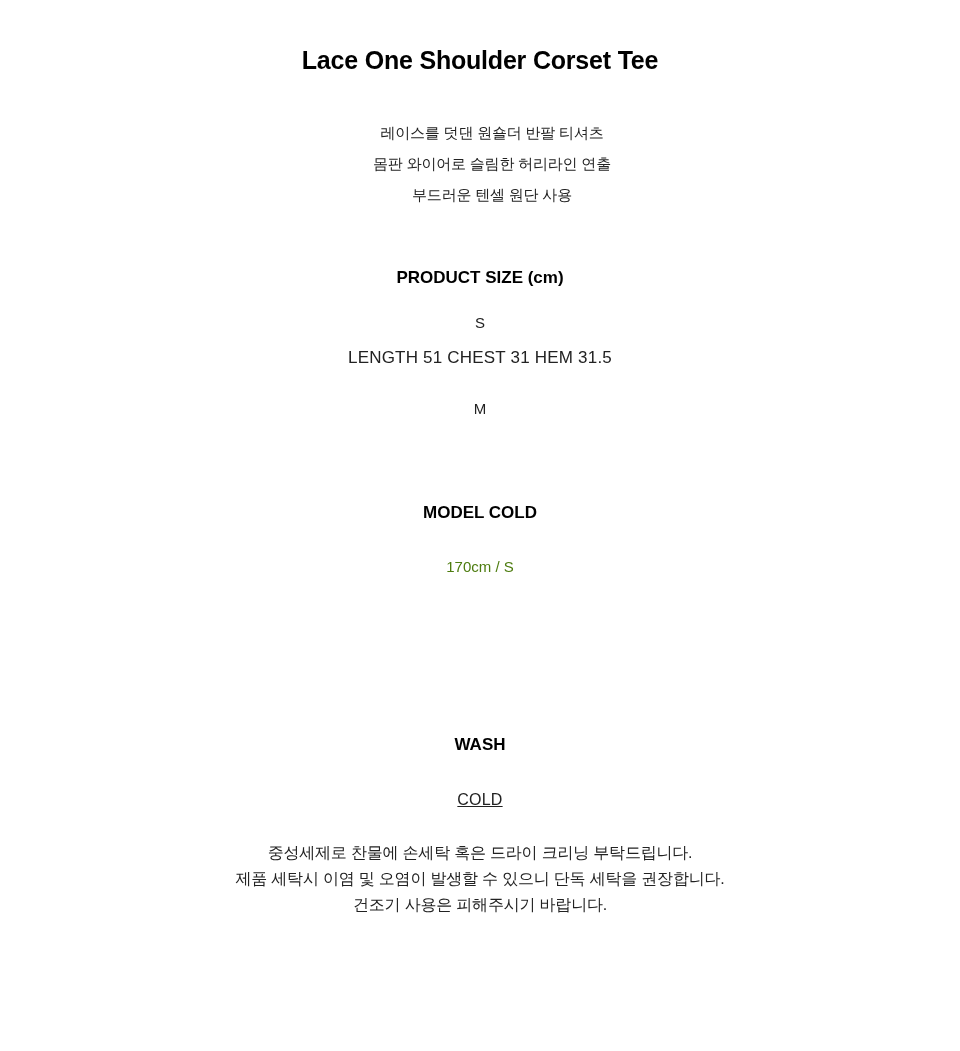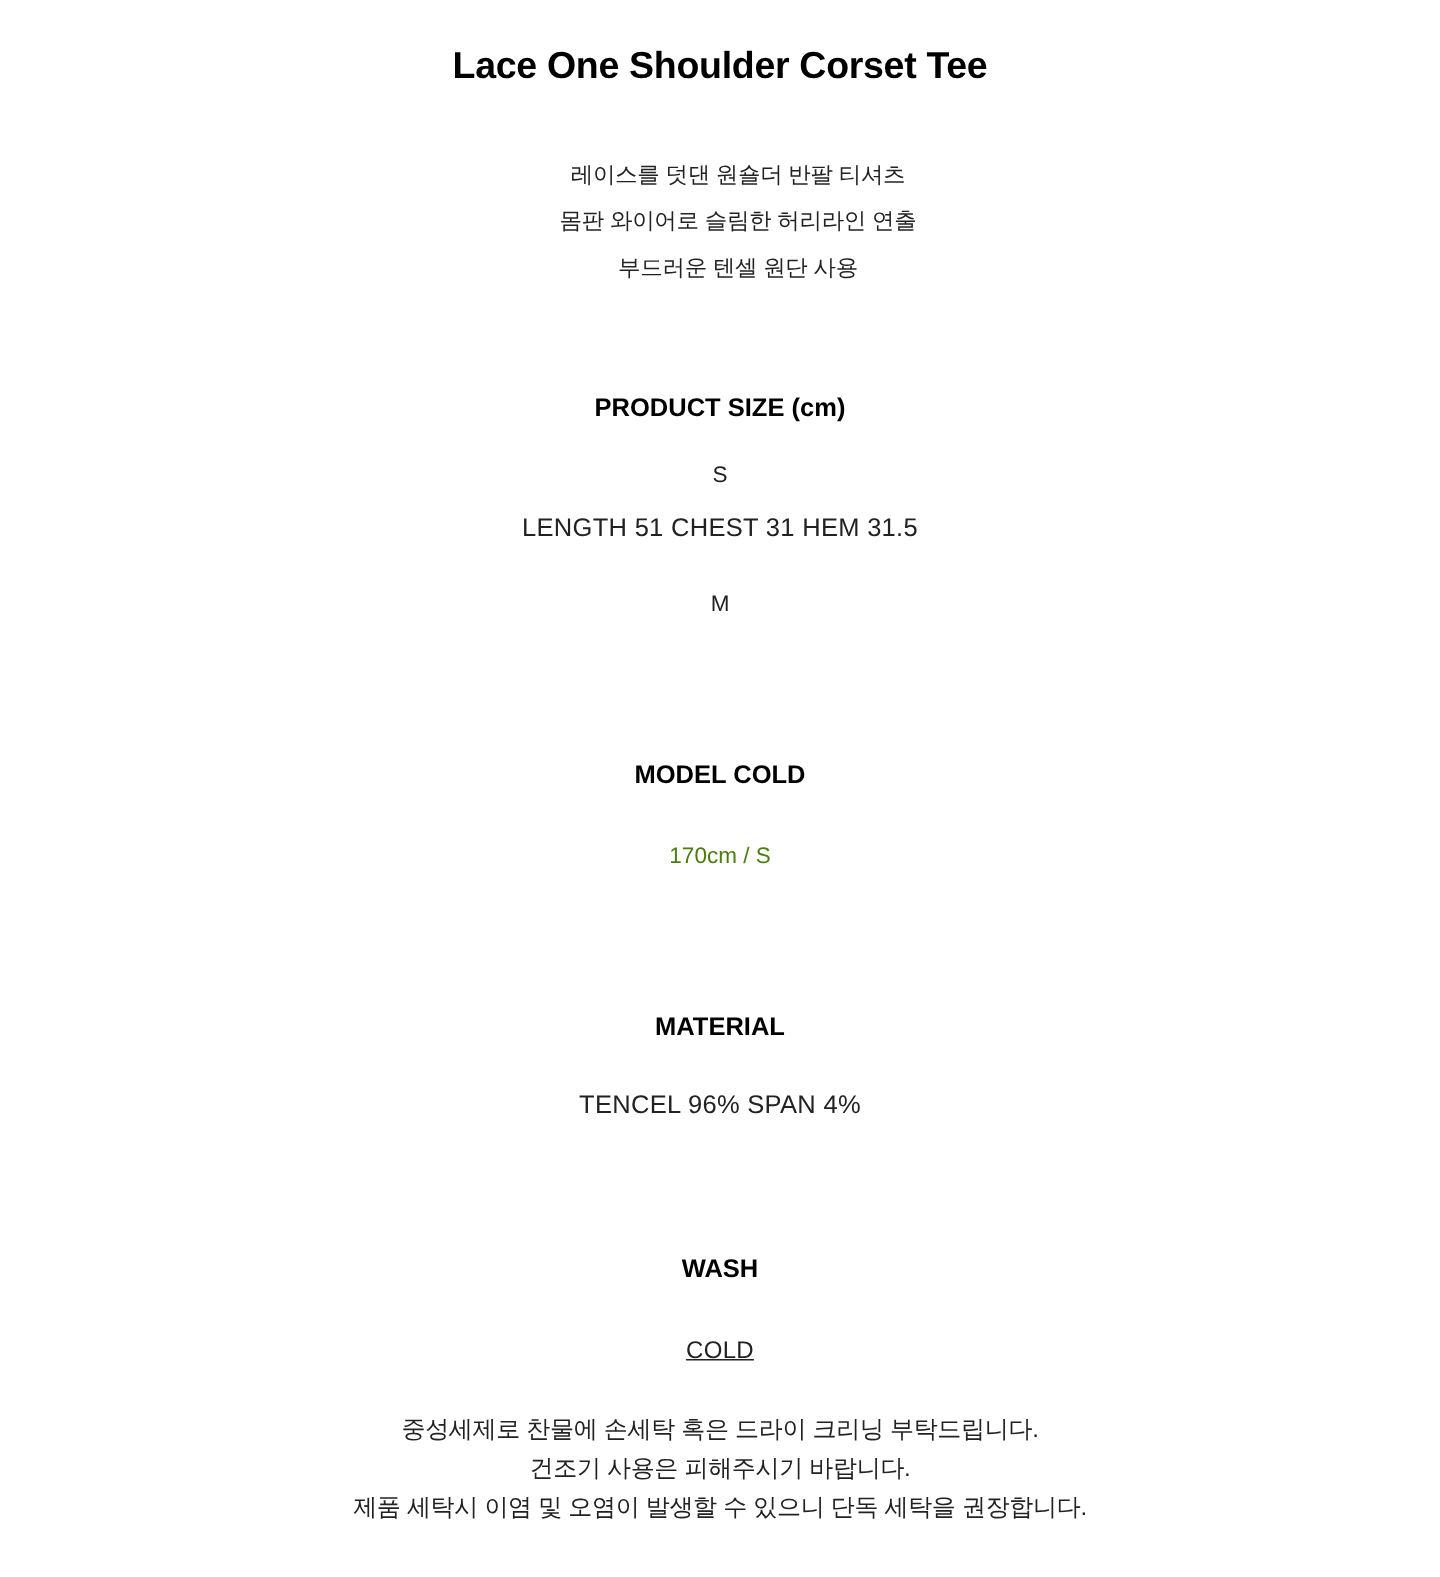--- a/index.html
+++ b/index.html
@@ -20,21 +20,21 @@
     margin: 0 auto;
     box-sizing: border-box;
     padding: 0;
     text-align: center;
   }
   .product-title {
     font-size: 25px;
     font-weight: bold;
     letter-spacing: -0.2px;
     color: #000000;
-    margin: 0;
+    margin: 16px;
     padding-top: 28px;
     line-height: 1.3;
   }
   .intro {
     margin-top: 40px;
     margin-left: 24px;
   }
   .intro-line {
     font-size: 15px;
     line-height: 31px;
@@ -43,21 +43,20 @@
   }
   .section {
     margin-top: 0;
   }
   .section-heading {
     font-size: 17px;
     font-weight: bold;
     color: #000000;
     letter-spacing: 0px;
     line-height: 1.4;
-    margin-top: 10px;
   }
   .size-block {
     margin-top: 16px;
   }
   .size-label {
     font-size: 15px;
     color: #222222;
     line-height: 36px;
   }
   .size-detail {
@@ -129,33 +128,28 @@
   <div class="sp-74"></div>
 
   <div class="section">
     <div class="section-heading">MODEL COLD</div>
     <div class="sp-30"></div>
     <div class="value-line">170cm / S</div>
   </div>
 
   <div class="sp-80"></div>
 
-  <div class="section">
-    <div class="section-heading">MATERIAL</div>
-    <div class="sp-26"></div>
-    <div class="value-line-lg">TENCEL 96% SPAN 4%</div>
-  </div>
 
   <div class="sp-74"></div>
 
   <div class="section">
     <div class="section-heading">WASH</div>
     <div class="sp-30"></div>
     <div class="wash-value">COLD</div>
     <div class="notes">
       <div class="note-line">중성세제로 찬물에 손세탁 혹은 드라이 크리닝 부탁드립니다.</div>
+      <div class="note-line">제품 세탁시 이염 및 오염이 발생할 수 있으니 단독 세탁을 권장합니다.</div>
       <div class="note-line">건조기 사용은 피해주시기 바랍니다.</div>
-      <div class="note-line">제품 세탁시 이염 및 오염이 발생할 수 있으니 단독 세탁을 권장합니다.</div>
     </div>
   </div>
 
   <div class="sp-40"></div>
 </div>
 
 </body></html>

